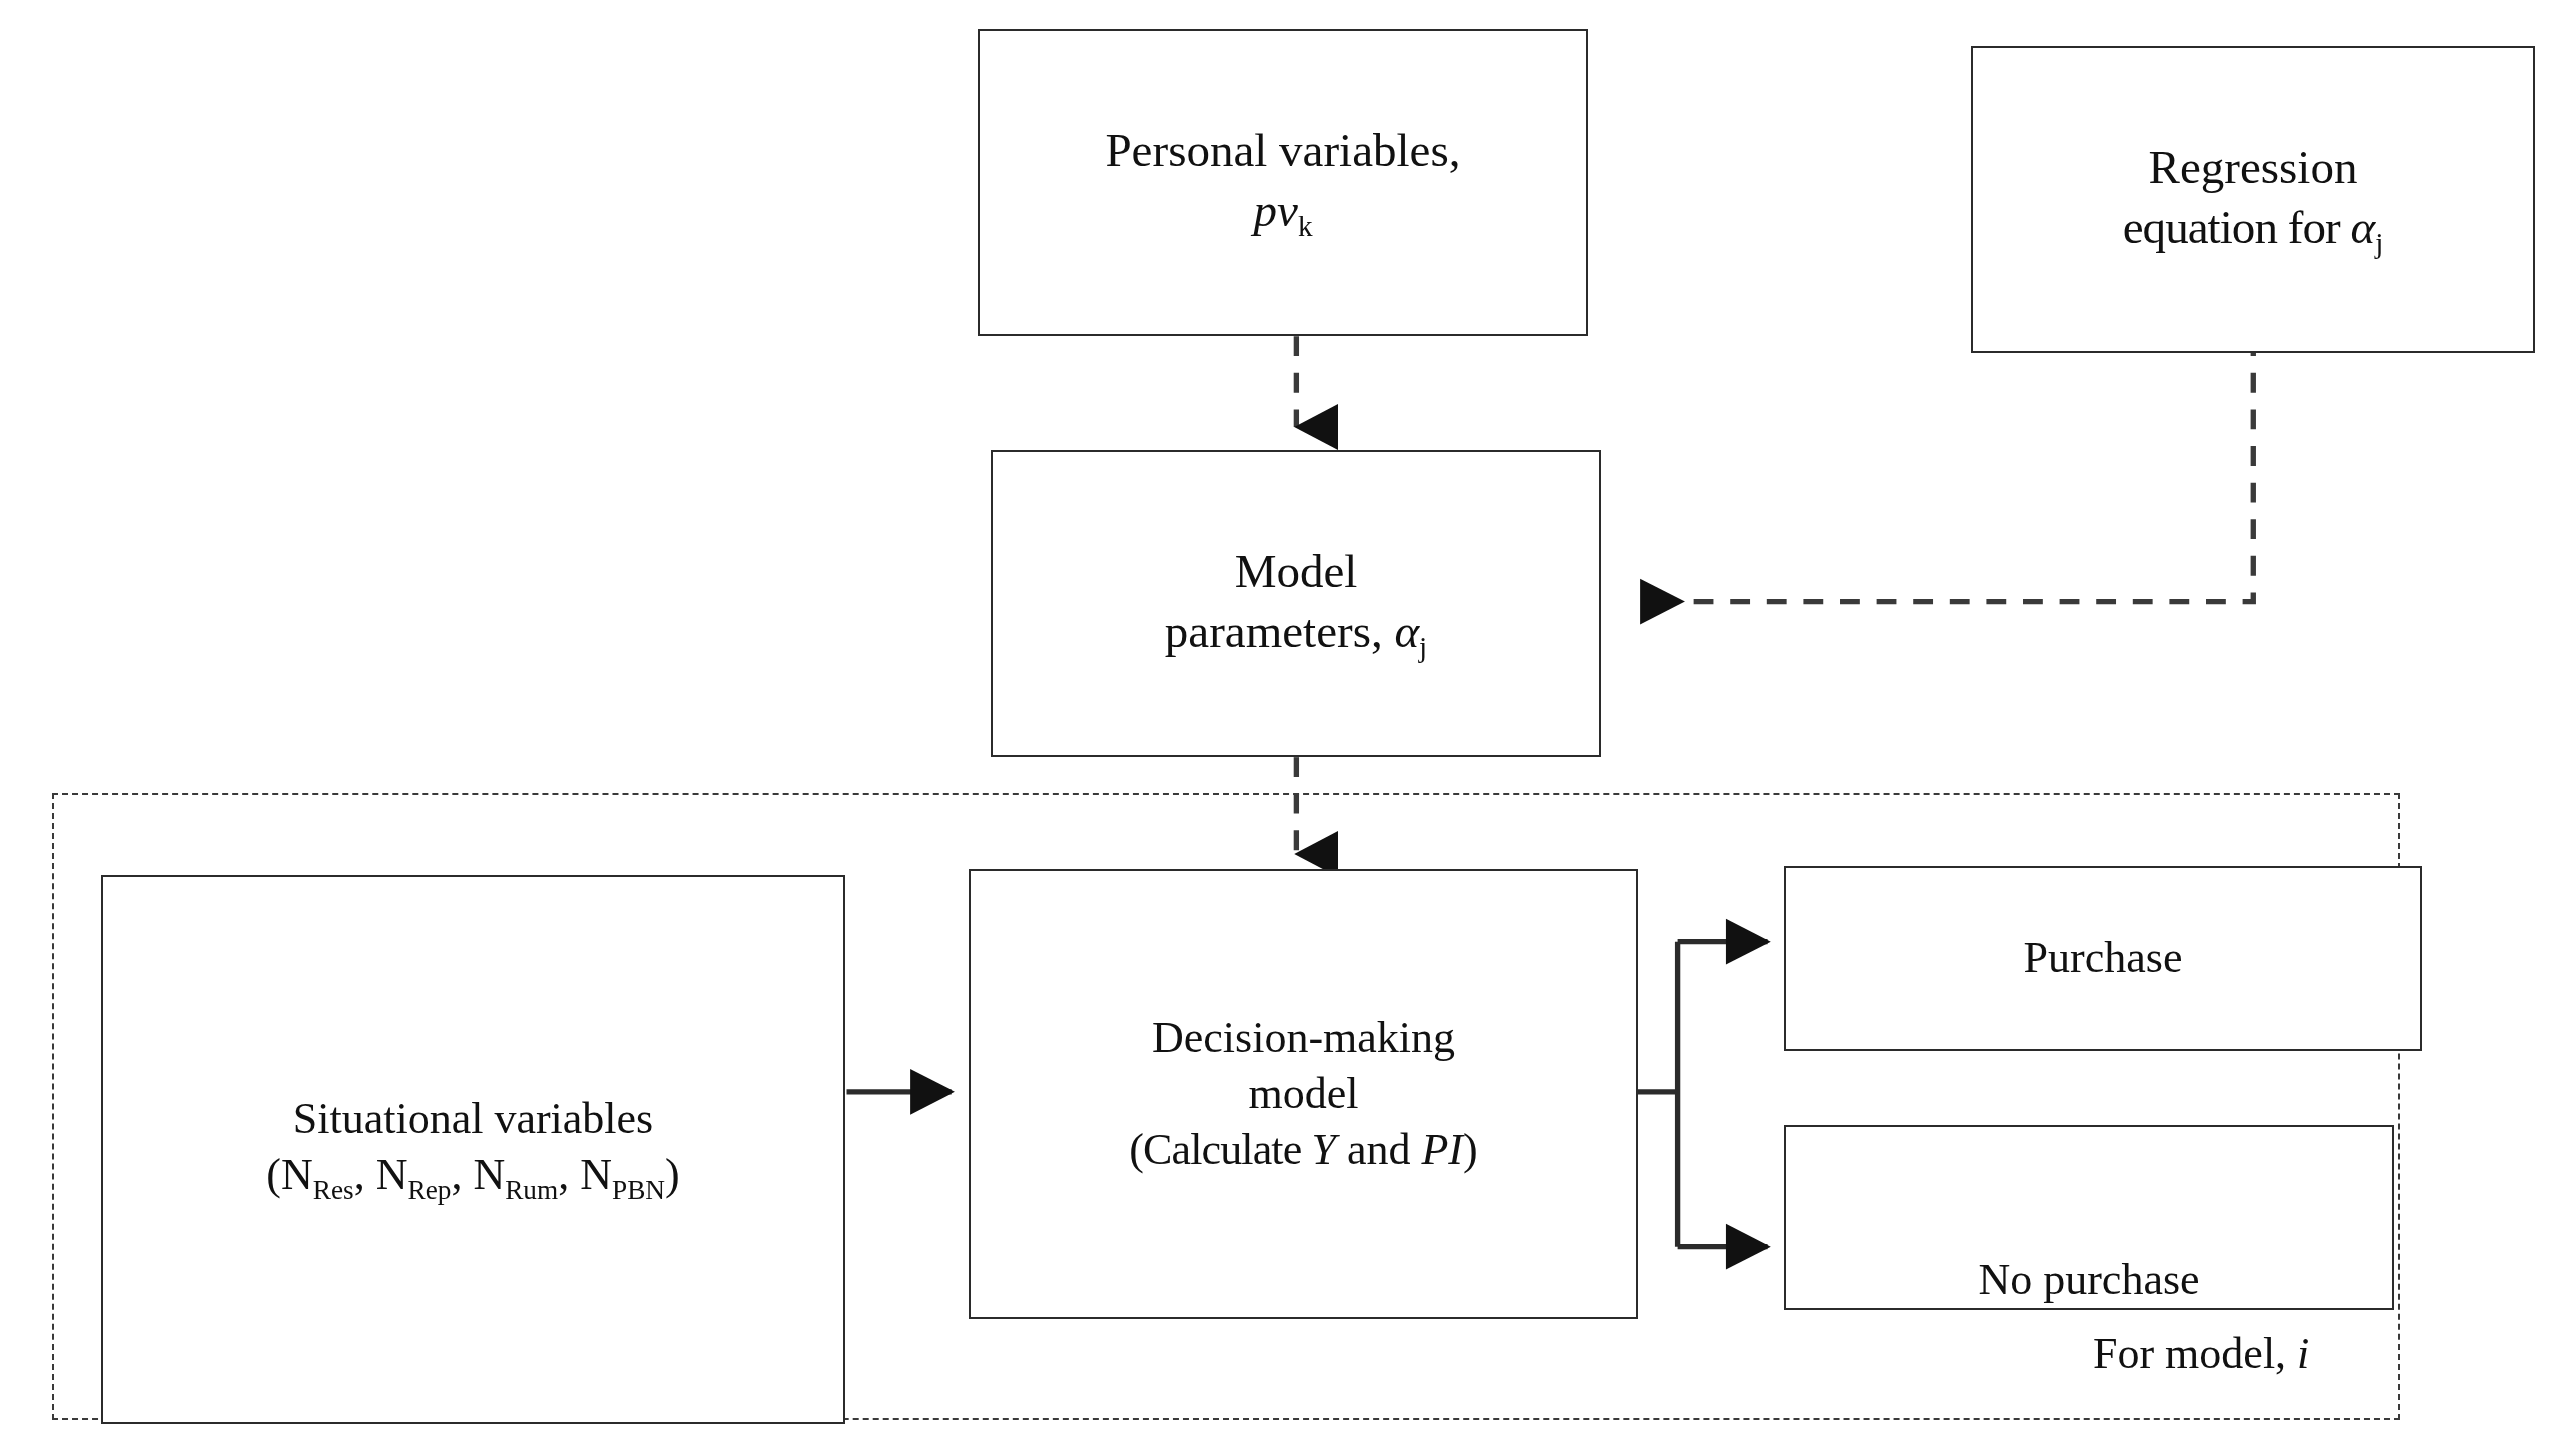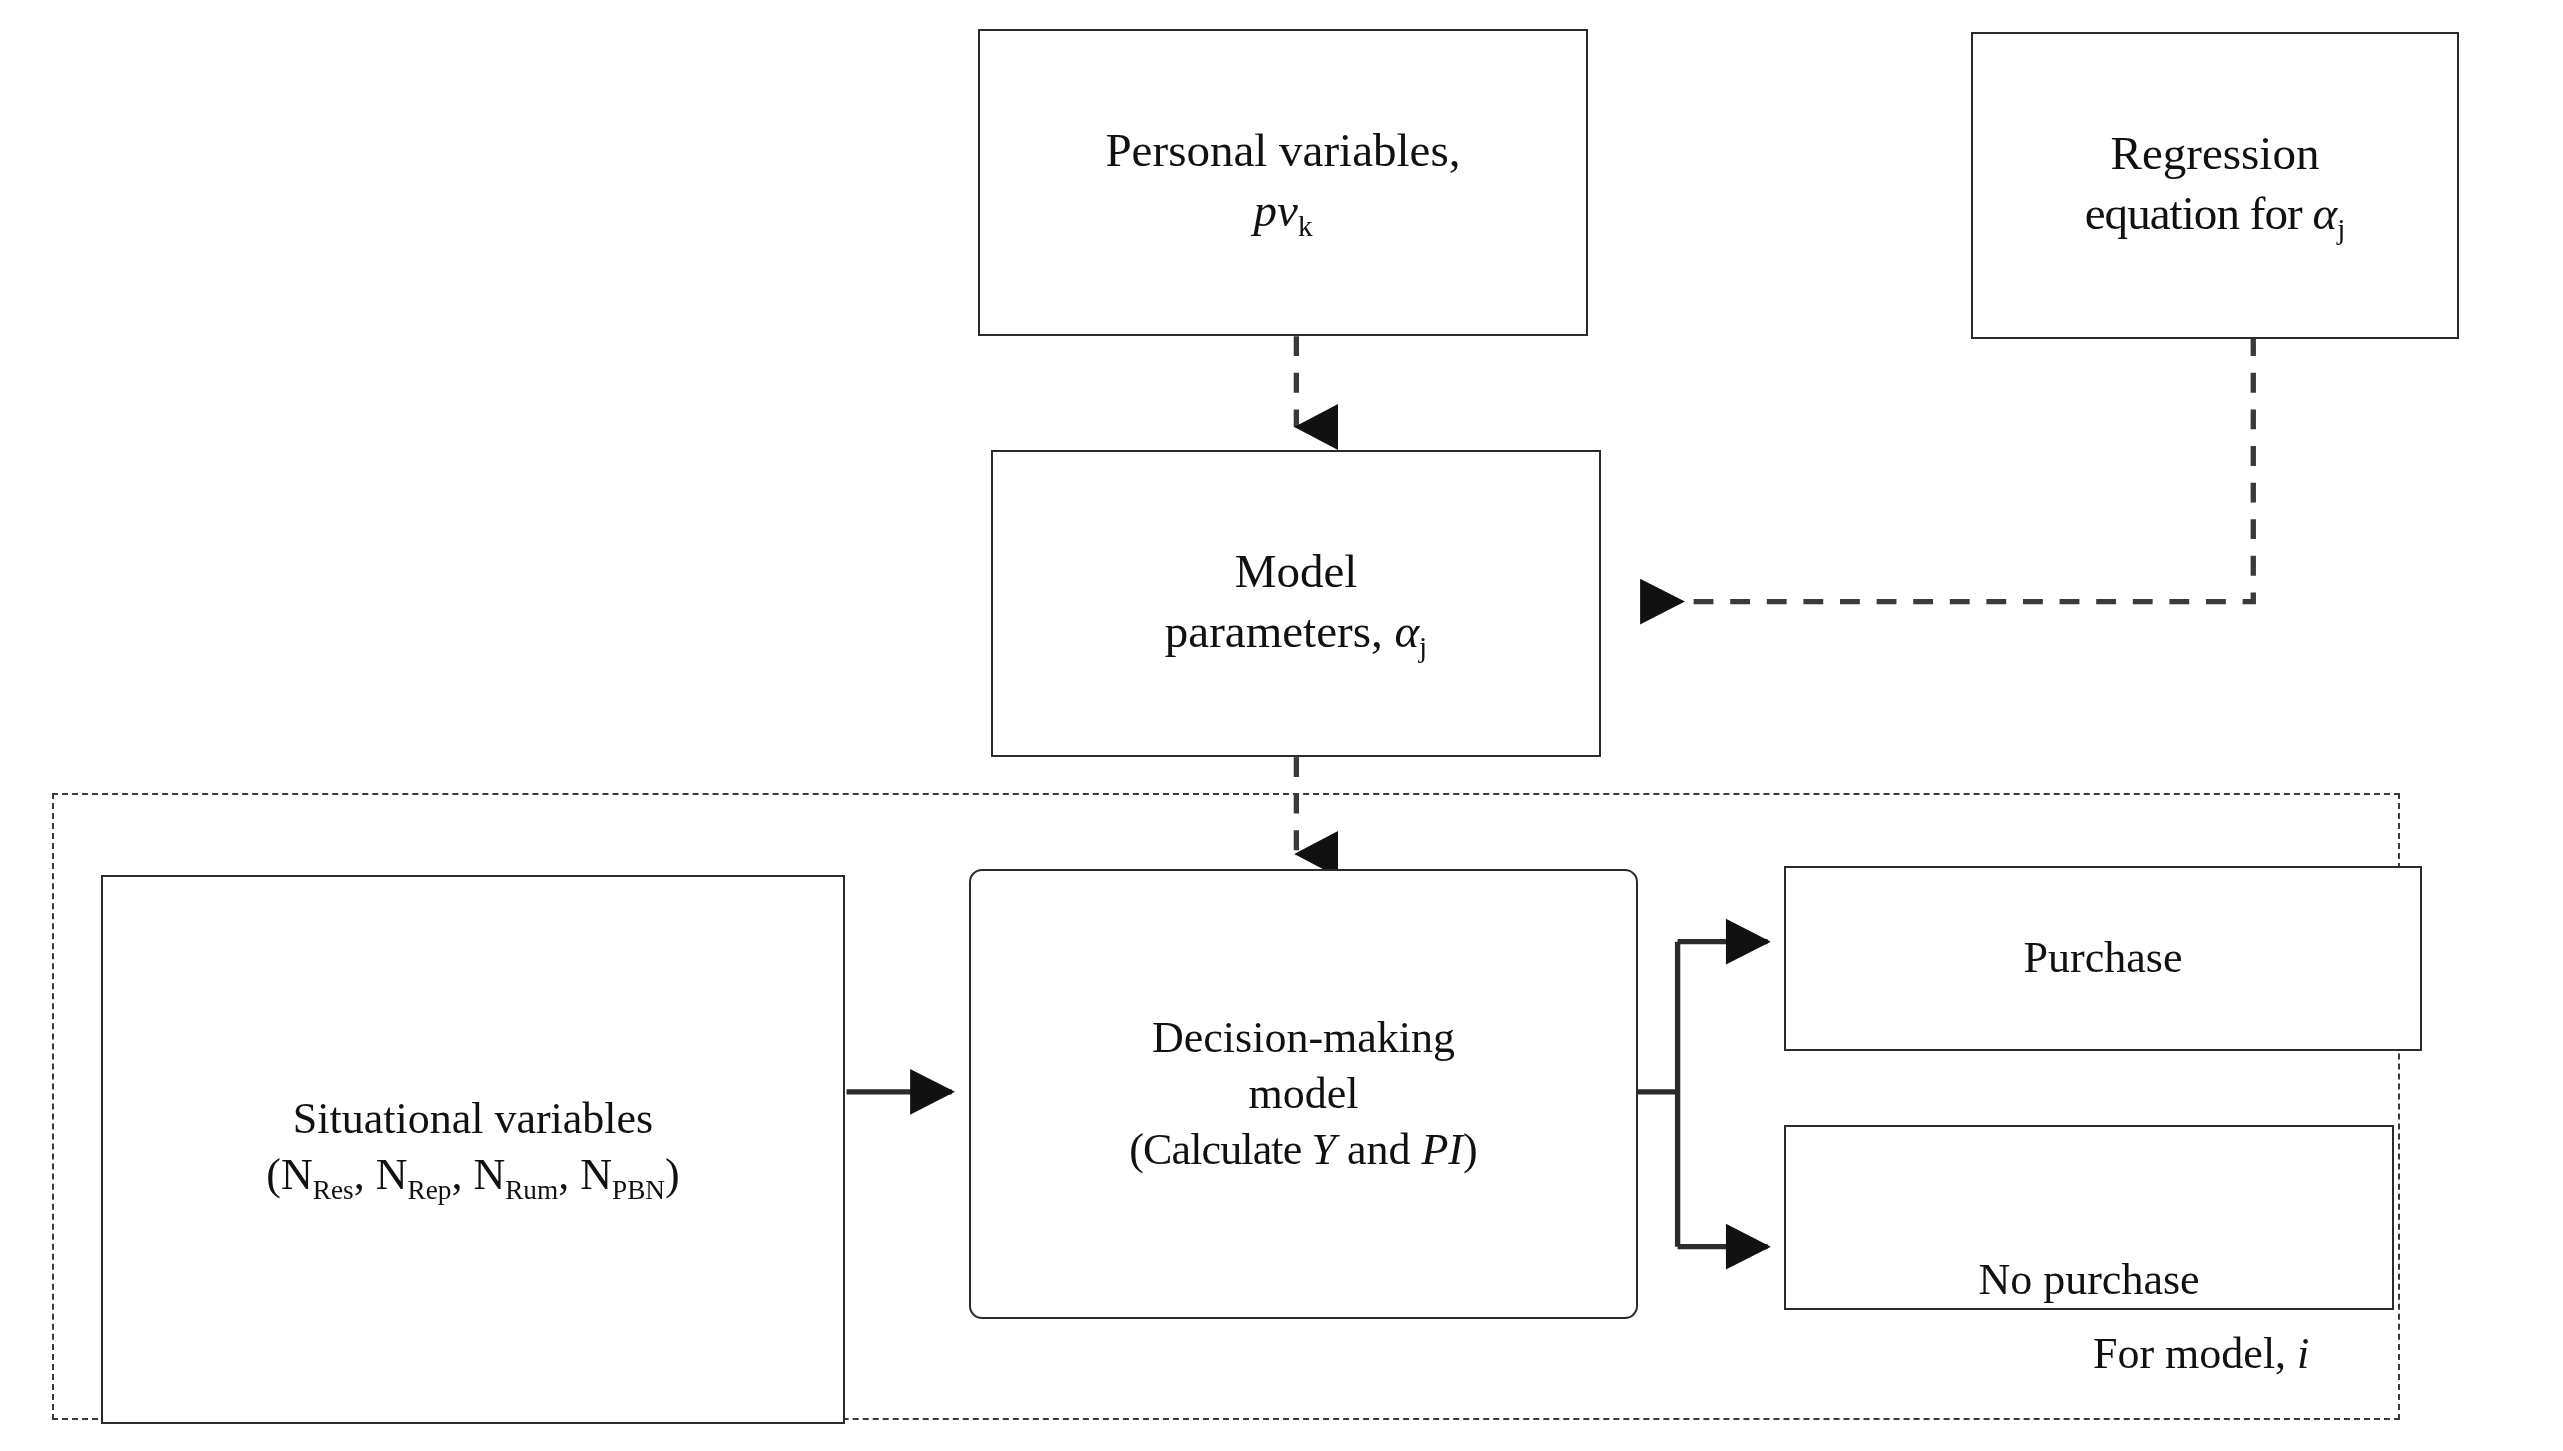--- a/index.html
+++ b/index.html
@@ -113,21 +113,21 @@
     </g>
   </svg>
 
   <div class="node fs-big" style="left:978px; top:29px; width:610px; height:307px;">
     <span class="txt">
       <span>Personal variables,</span><br>
       <span class="ital"><span>pv</span><span class="sub ital">k</span></span>
     </span>
   </div>
 
-  <div class="node fs-big" style="left:1971px; top:32px; width:488px; height:307px;">
+  <div class="node fs-big" style="left:1971px; top:46px; width:564px; height:307px;">
     <span class="txt">
       <span>Regression</span><br>
       <span class="nowrapline"><span class="thinspace">equation for </span><span class="ital">α</span><span class="sub ital">j</span></span>
     </span>
   </div>
 
   <div class="node fs-big" style="left:991px; top:450px; width:610px; height:307px;">
     <span class="txt">
       <span>Model</span><br>
       <span class="nowrapline"><span>parameters, </span><span class="ital">α</span><span class="sub ital">j</span></span>
@@ -142,21 +142,21 @@
 
   <div class="node fs-med" style="left:101px; top:875px; width:744px; height:549px;">
     <span class="txt">
       <span>Situational variables</span><br>
       <span class="nowrapline">
         <span>(</span><span>N<span class="sub">Res</span></span><span>,</span>&nbsp;<span>N<span class="sub">Rep</span></span><span>,</span>&nbsp;<span>N<span class="sub">Rum</span></span><span>,</span>&nbsp;<span>N<span class="sub">PBN</span></span><span>)</span>
       </span>
     </span>
   </div>
 
-  <div class="node fs-med" style="left:969px; top:869px; width:669px; height:450px;border-radius:13px;">
+  <div class="node fs-med" style="left:969px; top:869px; width:669px; height:450px;">
     <span class="txt">
       <span>Decision-making</span><br>
       <span>model</span><br>
       <span class="nowrapline"><span class="thinspace">(Calculate </span><span class="ital">Y</span><span> and </span><span class="ital">PI</span><span>)</span></span>
     </span>
   </div>
 
   <div class="node fs-med" style="left:1784px; top:866px; width:638px; height:185px;">
     <span class="txt">Purchase</span>
   </div>

